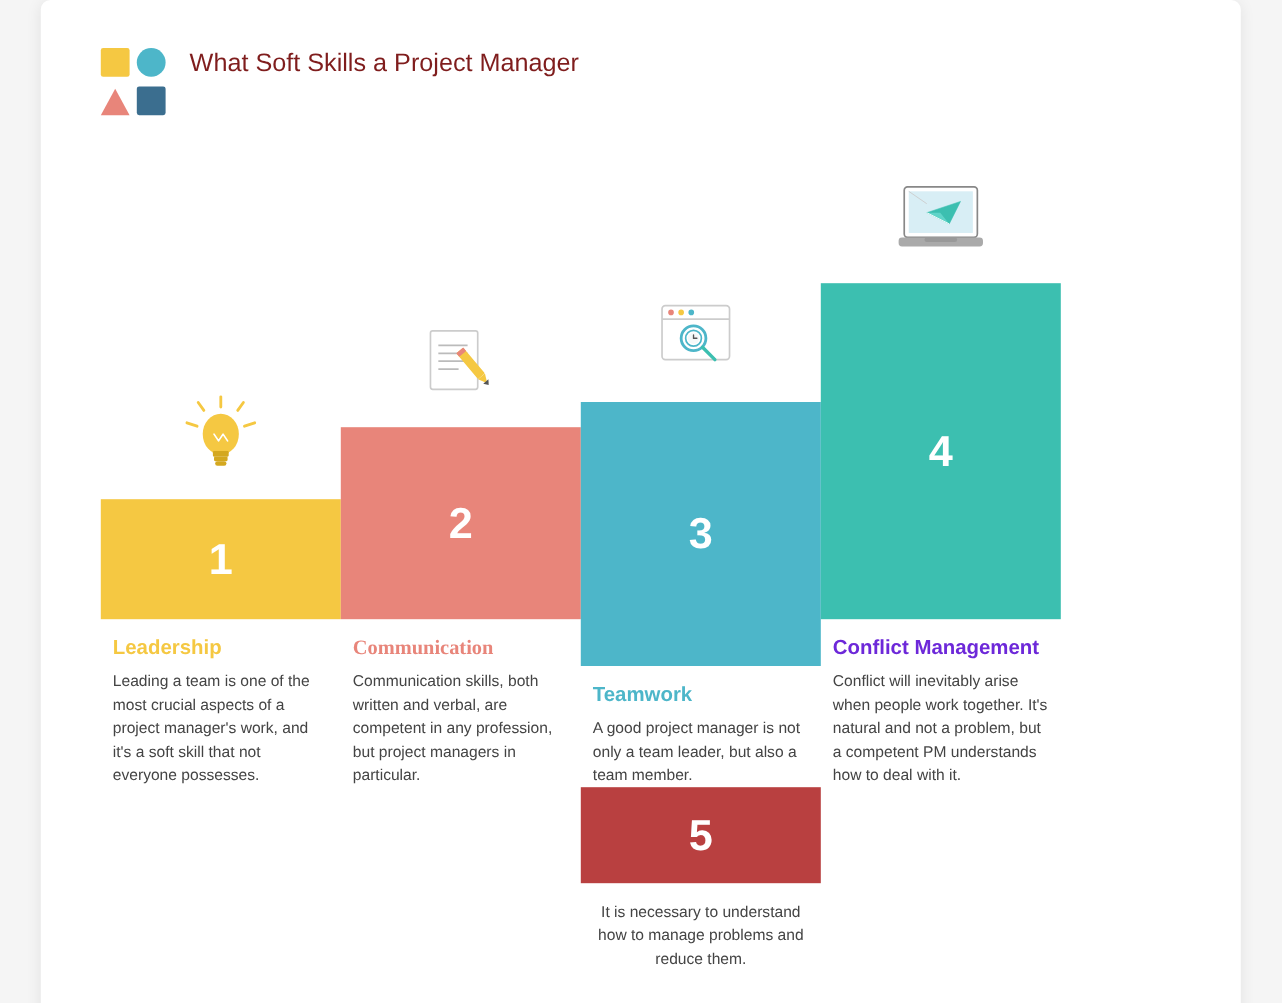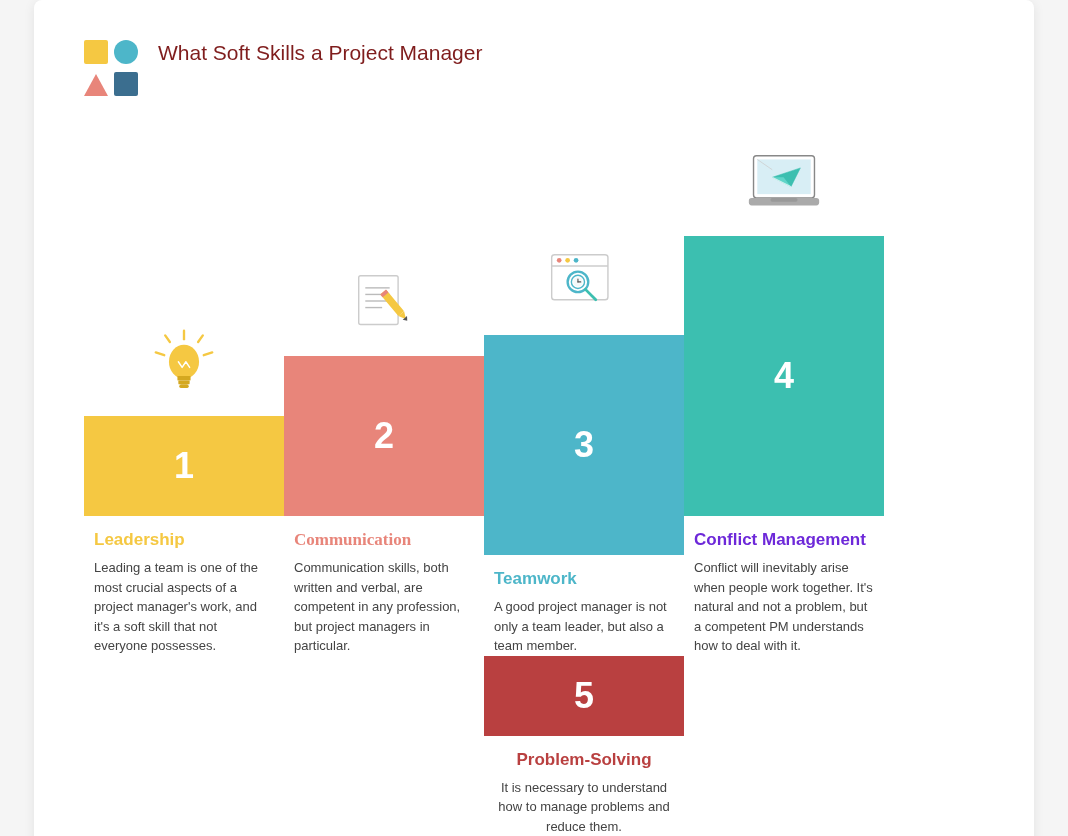--- a/index.html
+++ b/index.html
@@ -286,20 +286,19 @@
 
   </div>
 
   <div class="bottom-row">
     <div class="bottom-spacer"></div>
     <div class="step-5-section">
       <div class="step-5-block">
         <span>5</span>
       </div>
       <div class="step-5-info">
-        <div class="step-5-label">Problem-Solving</div>
         <div class="step-5-desc">It is necessary to understand how to manage problems and reduce them.</div>
       </div>
     </div>
     <div style="width:200px;"></div>
   </div>
 
 </div>
 
 </body></html>

